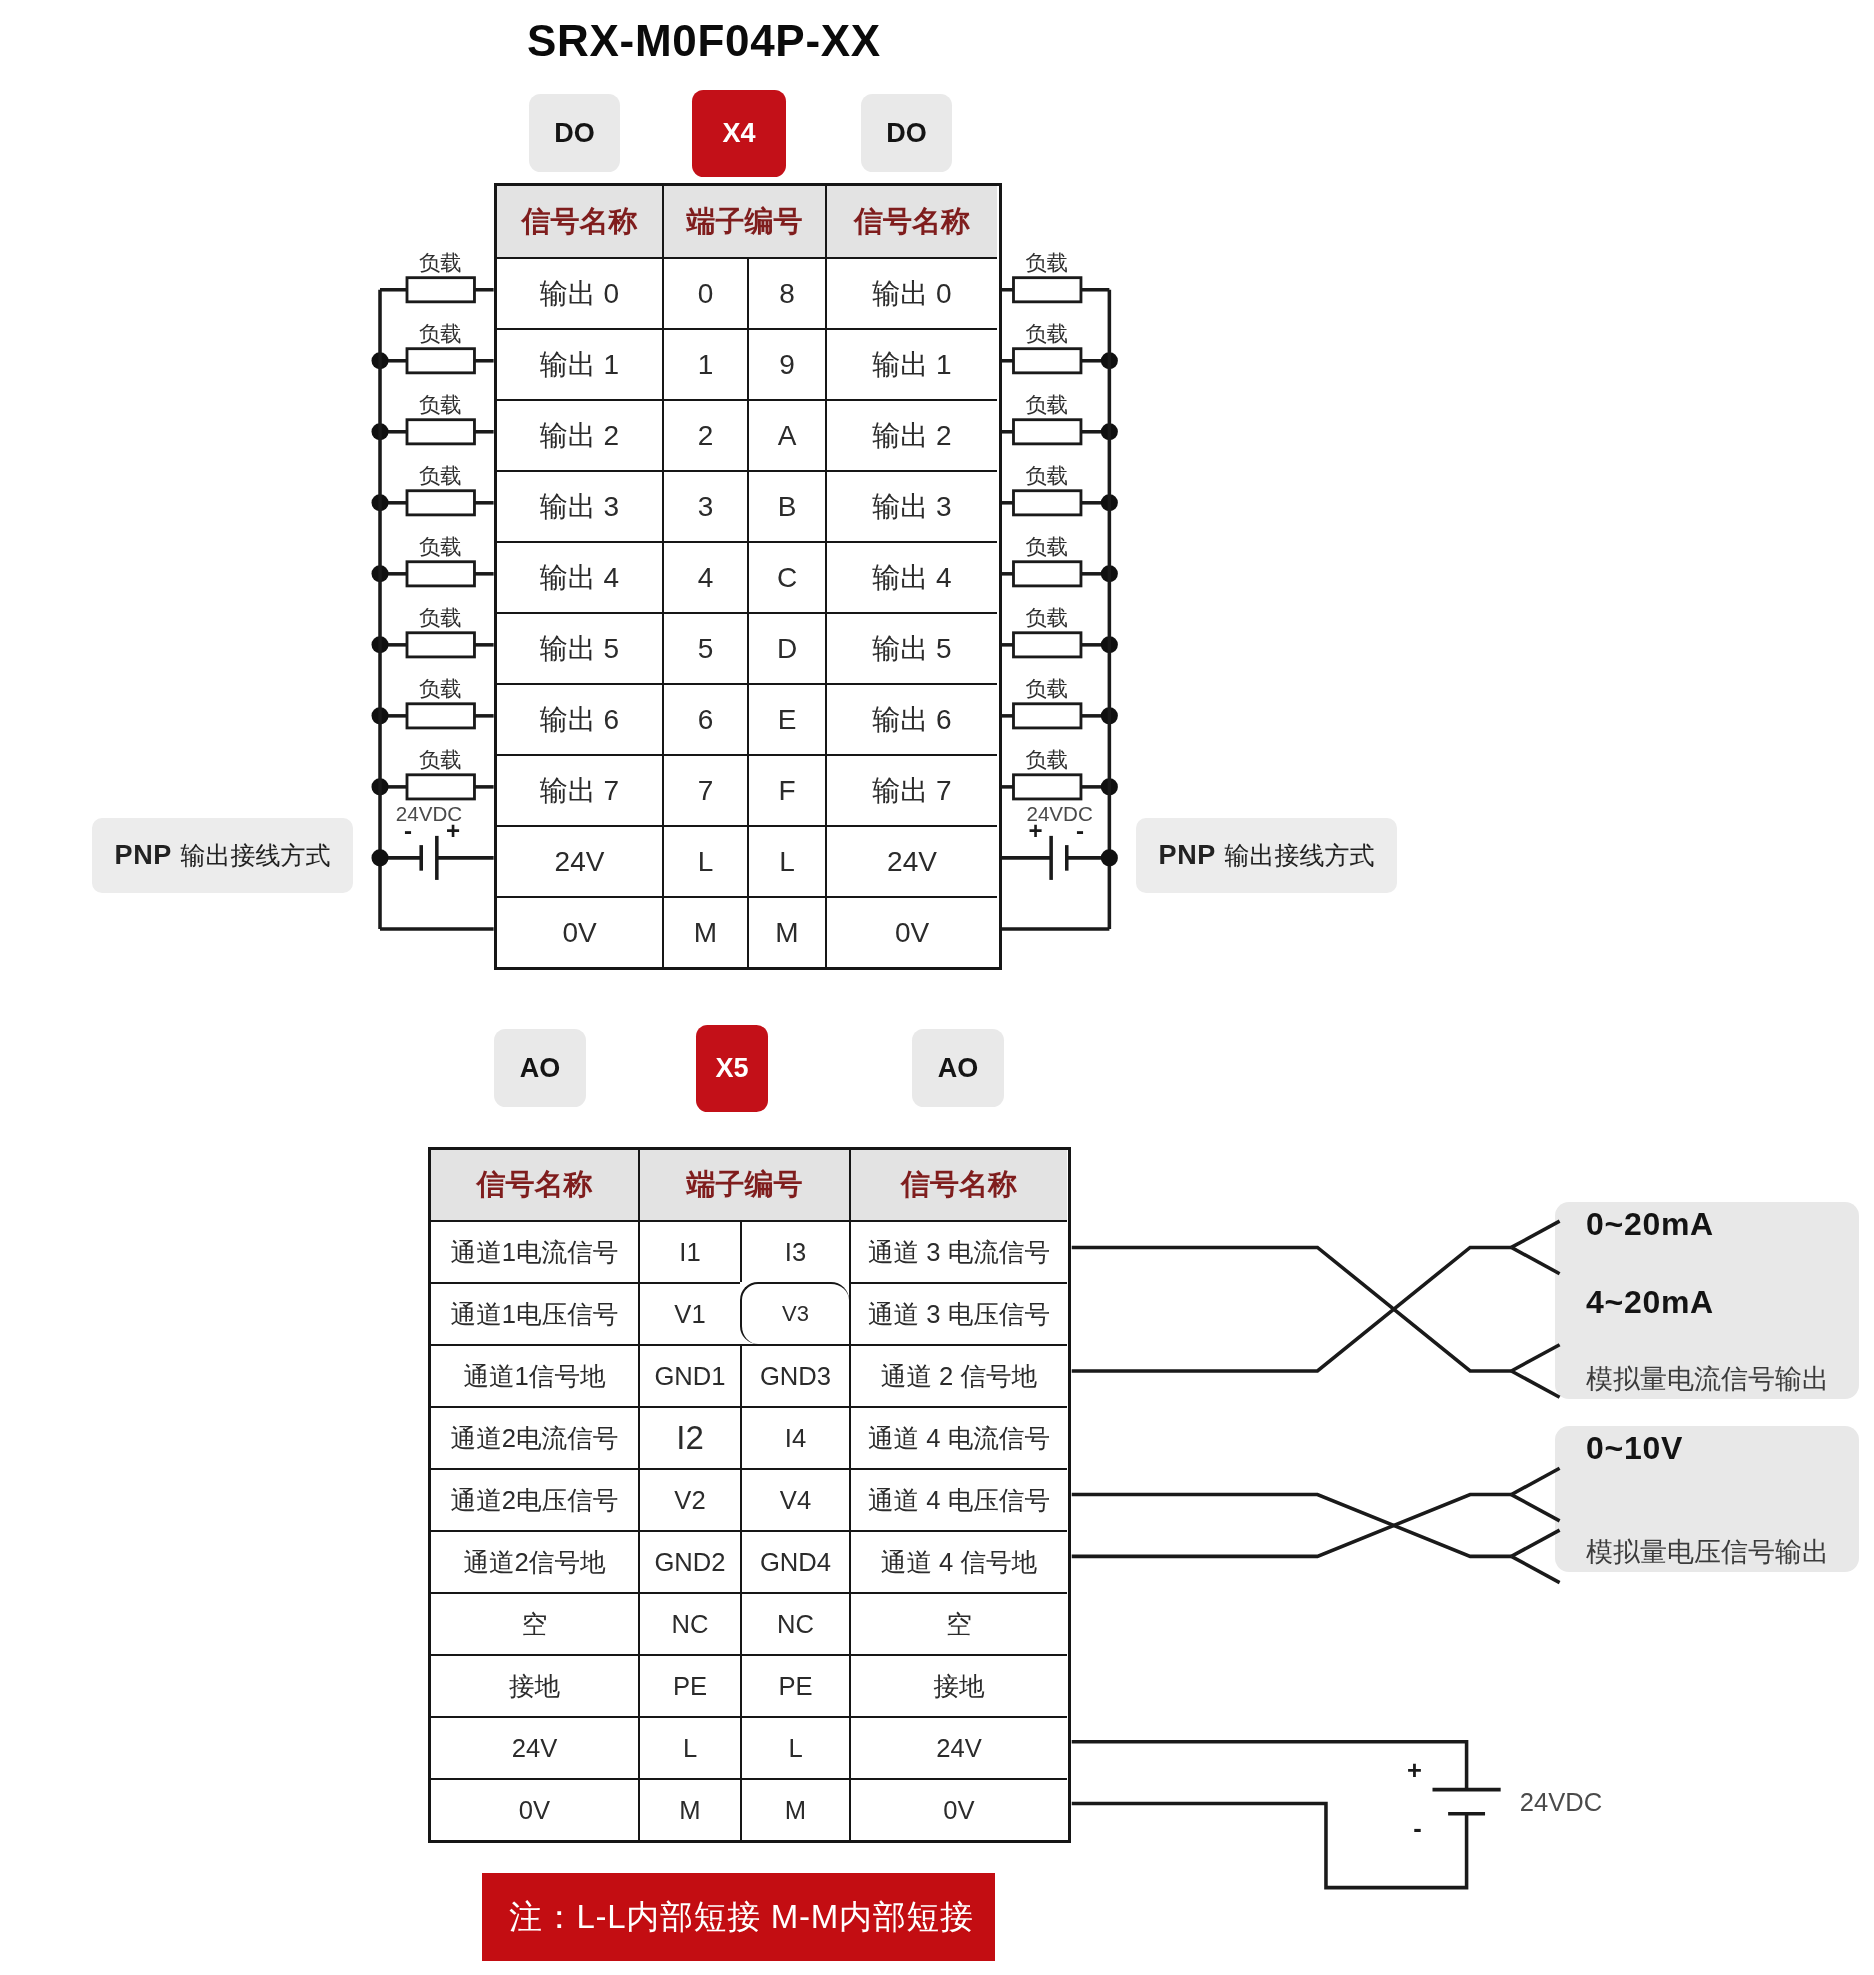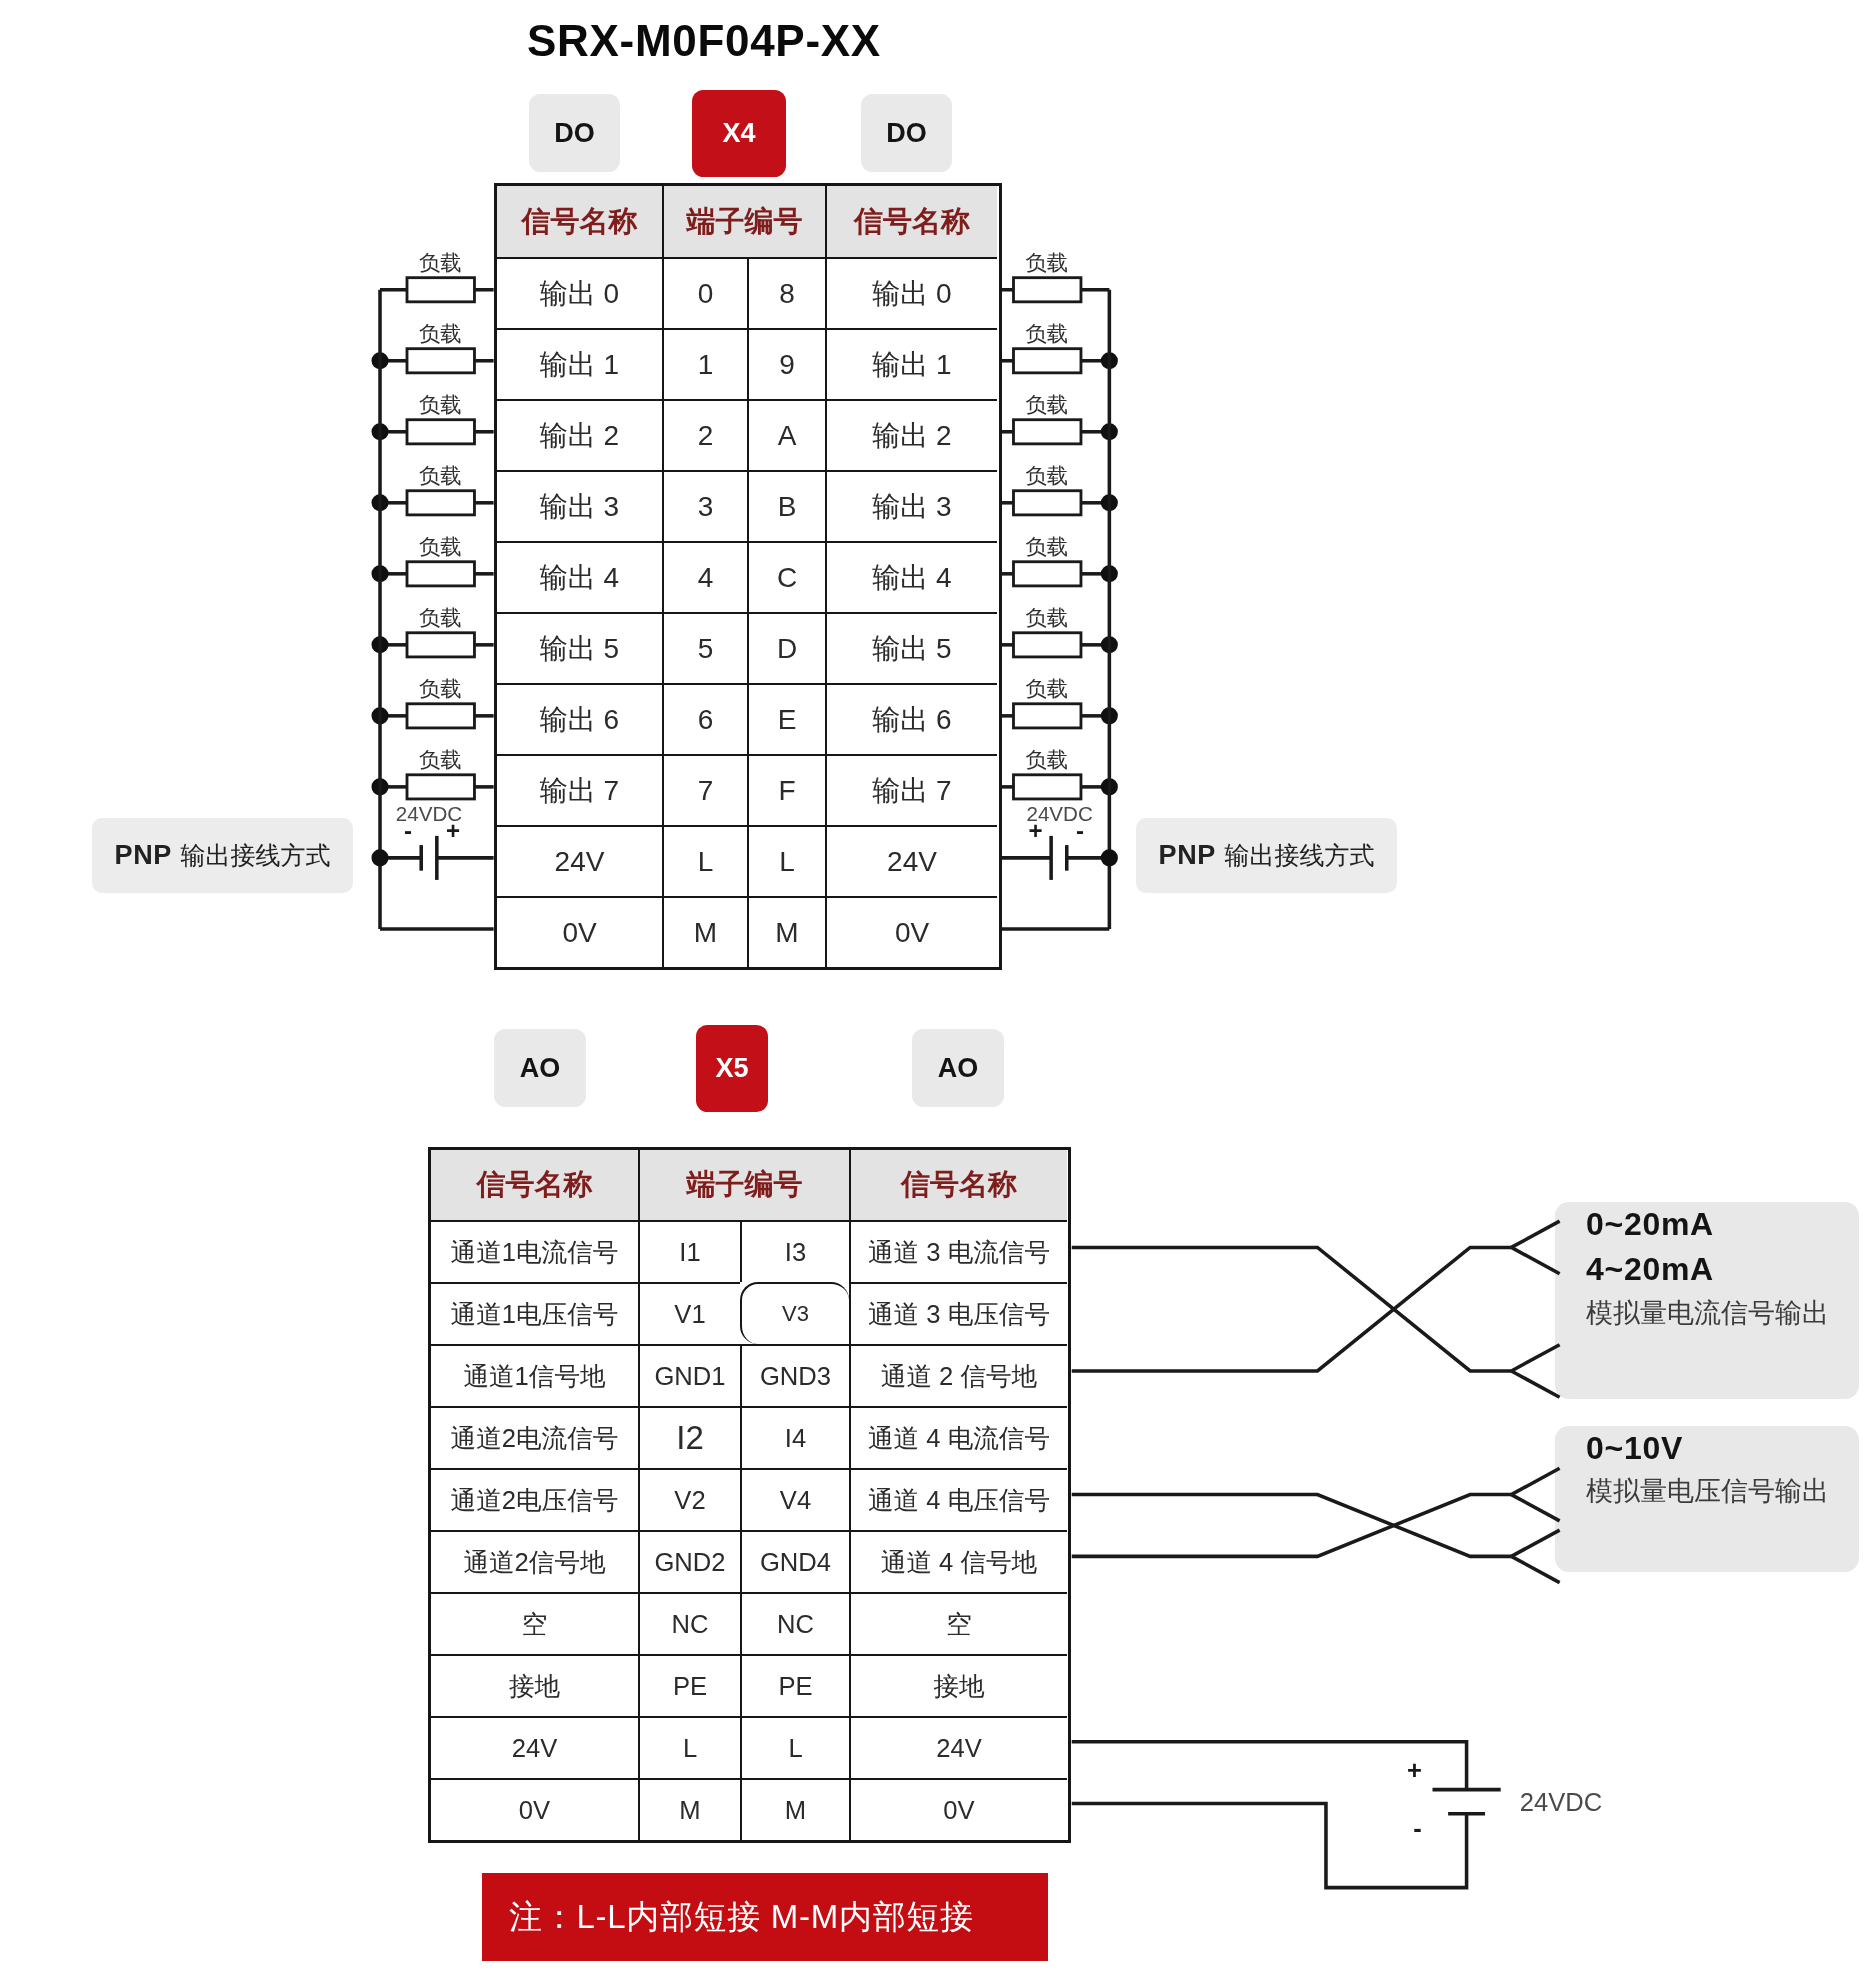--- a/index.html
+++ b/index.html
@@ -7,21 +7,21 @@
   #canvas{position:relative;width:1875px;height:1975px;background:#ffffff;overflow:hidden;}
   .title{position:absolute;left:527px;top:15.6px;font-size:44px;font-weight:800;color:#0b0b0b;letter-spacing:0.7px;}
   .badge{position:absolute;display:flex;align-items:center;justify-content:center;border-radius:11.4px;font-weight:700;font-size:27px;color:#141414;}
   .badge.gray{background:#e9e9e9;}
   .badge.red{color:#ffffff;}
   .tbl{position:absolute;display:grid;border:3.6px solid #161616;background:#ffffff;box-sizing:border-box;}
   .cell{display:flex;align-items:center;justify-content:center;color:#2b2b2b;box-sizing:border-box;background:#ffffff;}
   .cell.hdr{background:#e3e3e3;font-weight:700;color:#7f1d1d;}
   .pnp{position:absolute;background:#ececec;border-radius:10px;display:flex;align-items:center;justify-content:center;font-size:25px;color:#222222;}
   .pnp b{font-weight:800;font-size:27px;margin-right:8.5px;letter-spacing:0.7px;}
-  .gbox{position:absolute;background:#e8e8e8;border-radius:14px;display:flex;flex-direction:column;justify-content:flex-start;padding-left:31px;box-sizing:border-box;}
+  .gbox{position:absolute;background:#e8e8e8;border-radius:14px;display:flex;flex-direction:column;justify-content:space-between;padding-left:31px;box-sizing:border-box;}
   .gbox .big{font-weight:800;font-size:32px;color:#141414;line-height:1.42;letter-spacing:0.7px;}
   .gbox .sub{font-size:27px;color:#3c3c3c;line-height:1.5;}
   .note{position:absolute;color:#ffffff;font-size:33px;display:flex;align-items:center;padding-left:27px;box-sizing:border-box;font-weight:500;letter-spacing:0.7px;}
   svg text{font-family:"Liberation Sans","DejaVu Sans",sans-serif;}
 </style>
 </head>
 <body>
 
 <div id="canvas">
 
@@ -139,21 +139,21 @@
   <div class="gbox" style="left:1555px;top:1202px;width:304px;height:197px;">
     <div class="big">0~20mA</div>
     <div class="big">4~20mA</div>
     <div class="sub">模拟量电流信号输出</div>
   </div>
   <div class="gbox" style="left:1555px;top:1426px;width:304px;height:146px;">
     <div class="big">0~10V</div>
     <div class="sub">模拟量电压信号输出</div>
   </div>
 
-  <div class="note" id="note-bar" style="left: 482px; top: 1873px; width: 566px; height: 88px; background: rgb(195, 13, 18);">注：L-L内部短接  M-M内部短接</div>
+  <div class="note" id="note-bar" style="left: 482px; top: 1873px; width: 513px; height: 88px; background: rgb(195, 13, 18);">注：L-L内部短接  M-M内部短接</div>
 
   <svg id="wires" width="1875" height="1975" style="position:absolute;left:0;top:0;pointer-events:none;" viewBox="0 0 2640 2781">
       <line x1="535" y1="408" x2="573" y2="408" stroke="#1a1a1a" stroke-width="5"></line>
       <line x1="668" y1="408" x2="695" y2="408" stroke="#1a1a1a" stroke-width="5"></line>
       <rect x="573" y="391" width="95" height="34" fill="#ffffff" stroke="#1a1a1a" stroke-width="4"></rect>
       <text x="620" y="380" font-size="30" text-anchor="middle" fill="#2f2f2f" font-weight="normal">负载</text>
       <line x1="1410" y1="408" x2="1427" y2="408" stroke="#1a1a1a" stroke-width="5"></line>
       <line x1="1522" y1="408" x2="1562" y2="408" stroke="#1a1a1a" stroke-width="5"></line>
       <rect x="1427" y="391" width="95" height="34" fill="#ffffff" stroke="#1a1a1a" stroke-width="4"></rect>
       <text x="1474" y="380" font-size="30" text-anchor="middle" fill="#2f2f2f" font-weight="normal">负载</text>

